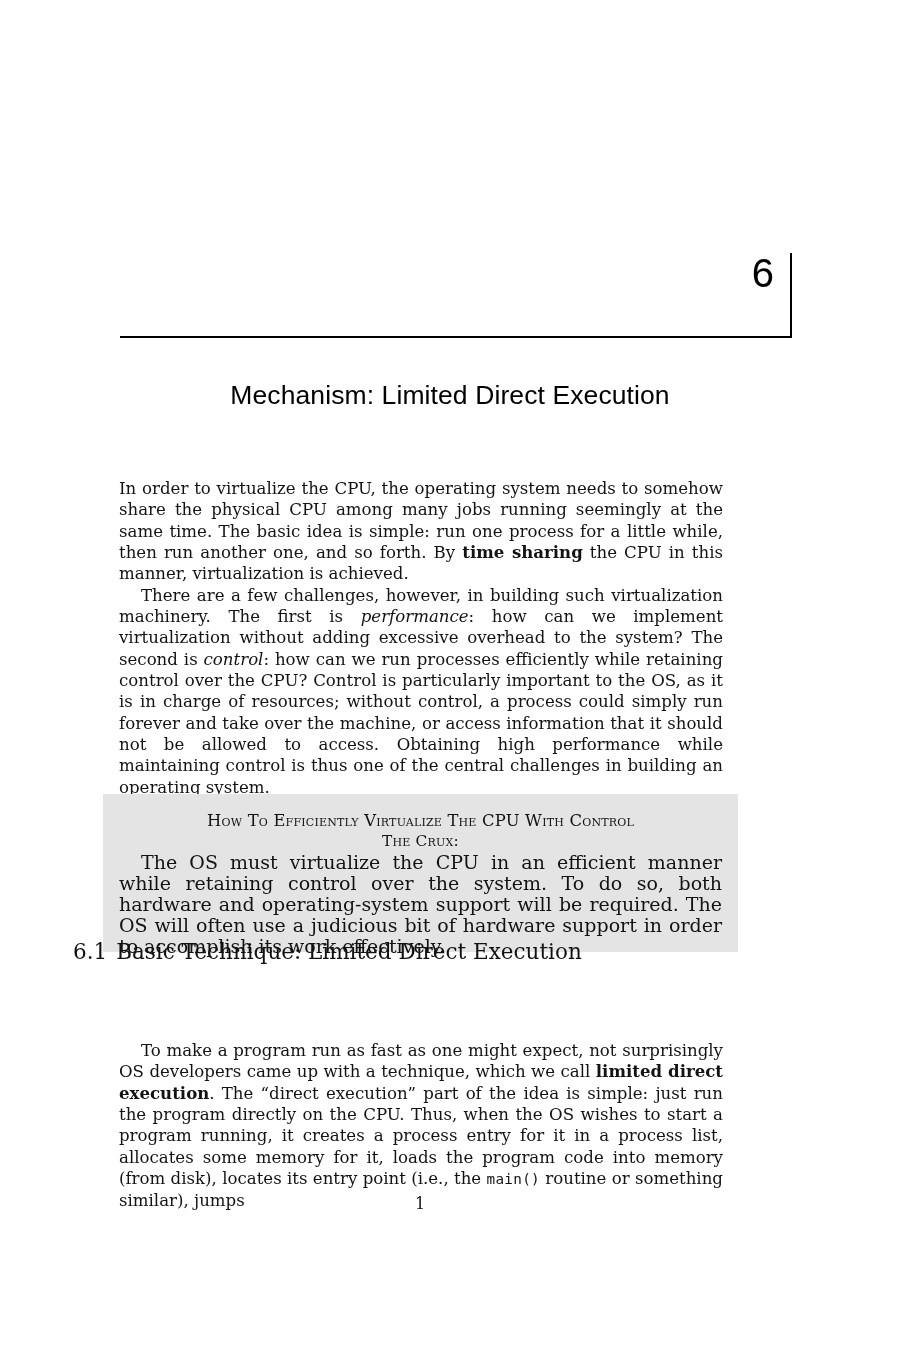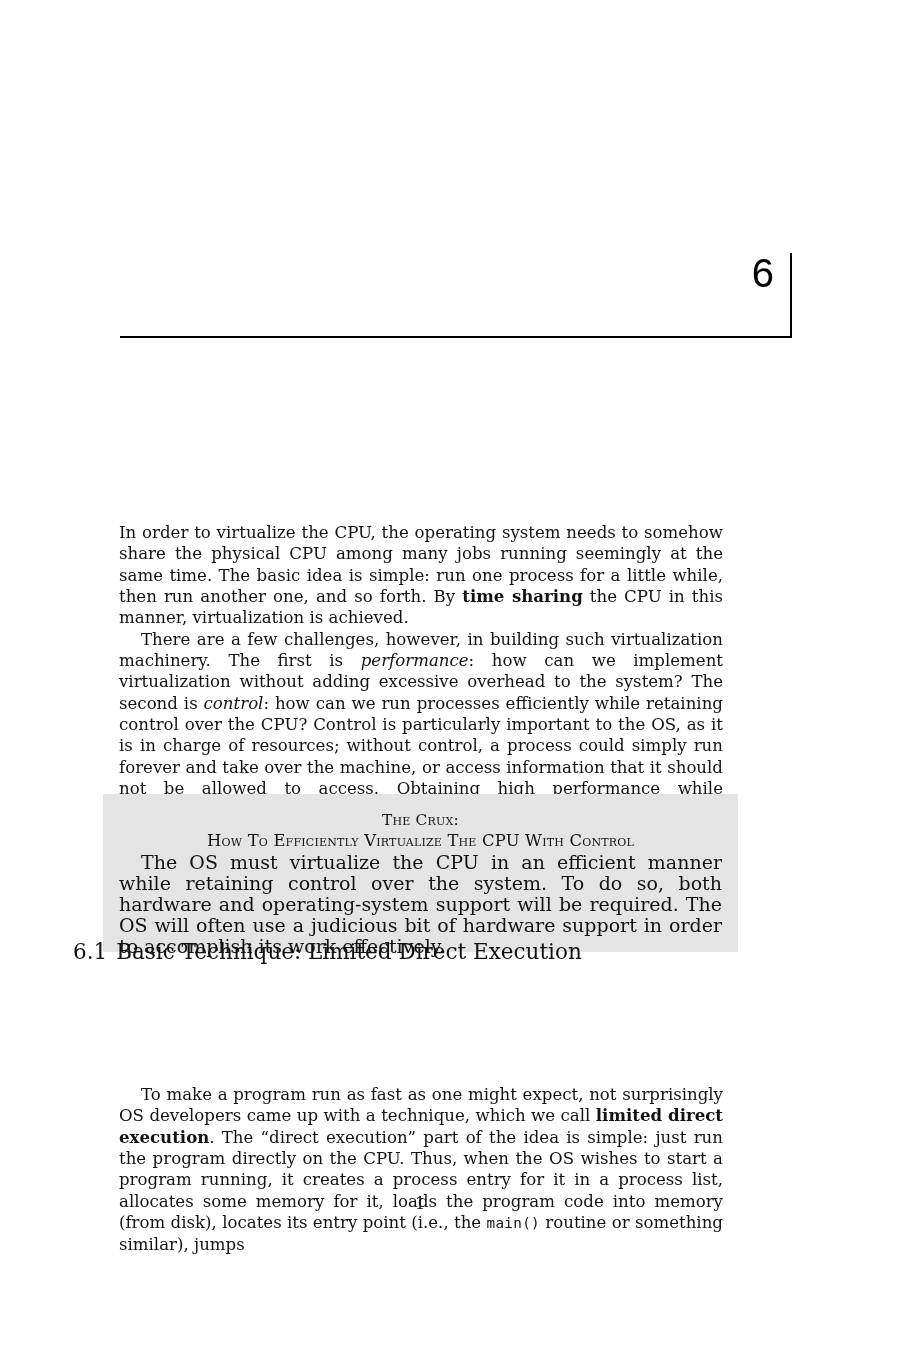--- a/index.html
+++ b/index.html
@@ -68,21 +68,20 @@
     font-weight: 400;
     color: #000;
   }
 
   
   .body-col {
     position: absolute;
     left: 119px;
     top: 478px;
     width: 604px;
-    margin-top: 44px;
   }
 
   p.body {
     margin: 0;
     font-size: 16.6px;
     line-height: 21.35px;
     text-align: justify;
     text-justify: inter-word;
     hyphens: none;
     color: #131313;
@@ -157,31 +156,32 @@
 <body>
 
 <div class="page">
 
   <div class="chapter-header">
     <div class="chapter-number">6</div>
     <div class="chapter-rule-vertical"></div>
     <div class="chapter-rule-horizontal"></div>
   </div>
 
+  <h1 class="chapter-title">Mechanism: Limited Direct Execution</h1>
 
   <div class="body-col">
 
     <p class="body"><span>In order to virtualize the CPU, the operating system needs to somehow share the physical CPU among many jobs running seemingly at the same time. The basic idea is simple: run one process for a little while, then run another one, and so forth. By </span><b>time sharing</b><span> the CPU in this manner, virtualization is achieved.</span></p>
 
     <p class="body indent"><span>There are a few challenges, however, in building such virtualization machinery. The first is </span><i>performance</i><span>: how can we implement virtualization without adding excessive overhead to the system? The second is </span><i>control</i><span>: how can we run processes efficiently while retaining control over the CPU? Control is particularly important to the OS, as it is in charge of resources; without control, a process could simply run forever and take over the machine, or access information that it should not be allowed to access. Obtaining high performance while maintaining control is thus one of the central challenges in building an operating system.</span></p>
   </div>
 
   <aside class="crux-box">
+    <div class="crux-heading sub">How To Efficiently Virtualize The CPU With Control</div>
     <div class="crux-heading">The Crux:</div>
-    <div class="crux-heading sub">How To Efficiently Virtualize The CPU With Control</div>
     <p class="crux-body">The OS must virtualize the CPU in an efficient manner while retaining control over the system. To do so, both hardware and operating-system support will be required. The OS will often use a judicious bit of hardware support in order to accomplish its work effectively.</p>
   </aside>
 
   <h2 class="section-heading"><span class="num">6.1</span><span>Basic Technique: Limited Direct Execution</span></h2>
 
   <div class="body-col" style="top:1040px;">
     <p class="body indent"><span>To make a program run as fast as one might expect, not surprisingly OS developers came up with a technique, which we call </span><b>limited direct execution</b><span>. The “direct execution” part of the idea is simple: just run the program directly on the CPU. Thus, when the OS wishes to start a program running, it creates a process entry for it in a process list, allocates some memory for it, loads the program code into memory (from disk), locates its entry point (i.e., the </span><code>main()</code><span> routine or something similar), jumps</span></p>
   </div>
 
   <div class="page-number">1</div>

